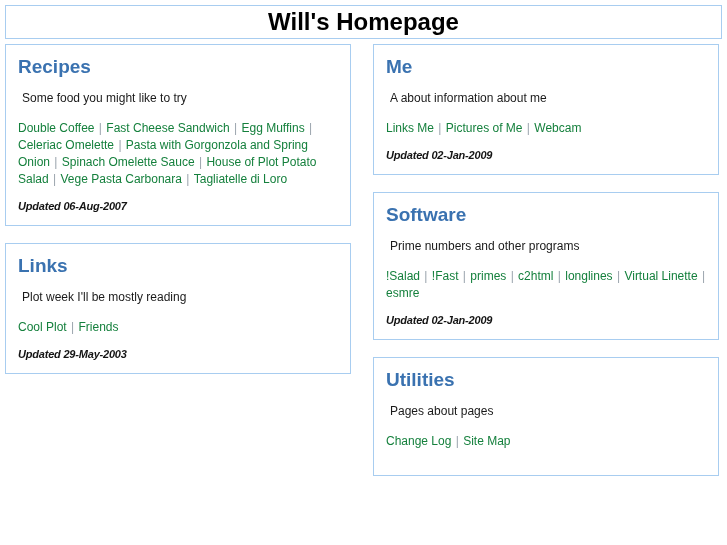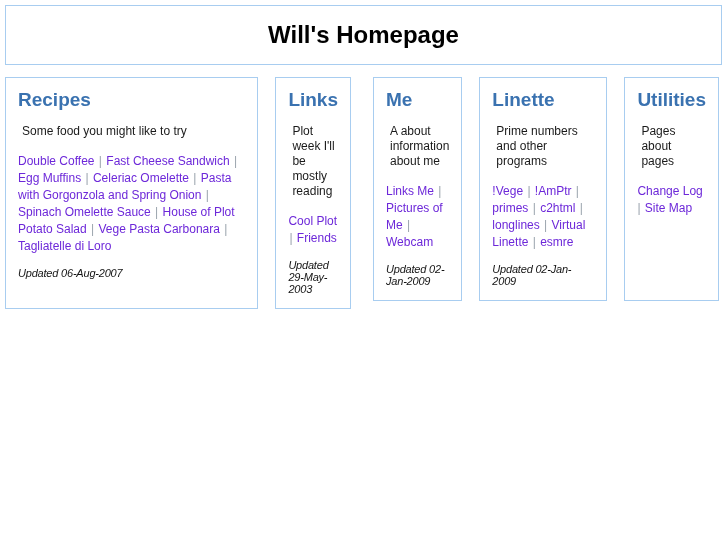--- a/index.html
+++ b/index.html
@@ -22,44 +22,44 @@
     box-sizing: border-box;
     padding: 5px 5px 0 5px;
   }
   .panel {
     border: 1px solid #a8cdf0;
     background: #ffffff;
     box-sizing: border-box;
   }
   
   .title-banner {
-    height: 60px;
+    height: 34px;
     display: flex;
     align-items: center;
     justify-content: center;
-    margin-bottom: 12px;
+    margin-bottom: 5px;
   }
   .title-banner h1 {
     margin: 0;
     font-size: 24px;
     font-weight: bold;
     color: #000000;
     letter-spacing: 0px;
   }
   
   .columns {
     display: flex;
     align-items: flex-start;
     gap: 22px;
   }
   .col {
     width: 346px;
     flex: 0 0 346px;
     display: flex;
-    flex-direction: row;
+    flex-direction: column;
     gap: 17px;
     justify-content: center;
   }
   
   .section {
     padding: 9px 12px 13px 12px;
   }
   .section h2 {
     margin: 2px 0 13px 0;
     font-size: 19px;
@@ -73,31 +73,31 @@
     color: #1a1a1a;
     line-height: 15px;
   }
   .linkline {
     margin: 0 0 12px 0;
     font-size: 12px;
     line-height: 17px;
     color: #8a8a8a;
   }
   .linkline a {
-    color: #6d28d9;
+    color: #15803d;
     text-decoration: none;
   }
   .sep {
     color: #9aa4ad;
     padding: 0 1px;
   }
   .updated {
     margin: 0;
     font-size: 11px;
-    font-weight: normal;
+    font-weight: bold;
     font-style: italic;
     color: #141414;
     letter-spacing: -0.2px;
   }
 </style>
 </head>
 <body>
 
 <div class="page">
 
@@ -121,23 +121,23 @@
         </div>
       </div>
     <div class="col">
         <div class="panel section">
           <h2>Me</h2>
           <p class="blurb">A about information about me</p>
           <p class="linkline"><a href="#">Links Me</a><span class="sep"> | </span><a href="#">Pictures of Me</a><span class="sep"> | </span><a href="#">Webcam</a></p>
           <p class="updated">Updated 02-Jan-2009</p>
         </div>
         <div class="panel section">
-          <h2>Linette</h2>
+          <h2>Software</h2>
           <p class="blurb">Prime numbers and other programs</p>
-          <p class="linkline"><a href="#">!Vege</a><span class="sep"> | </span><a href="#">!AmPtr</a><span class="sep"> | </span><a href="#">primes</a><span class="sep"> | </span><a href="#">c2html</a><span class="sep"> | </span><a href="#">longlines</a><span class="sep"> | </span><a href="#">Virtual Linette</a><span class="sep"> | </span><a href="#">esmre</a></p>
+          <p class="linkline"><a href="#">!Salad</a><span class="sep"> | </span><a href="#">!Fast</a><span class="sep"> | </span><a href="#">primes</a><span class="sep"> | </span><a href="#">c2html</a><span class="sep"> | </span><a href="#">longlines</a><span class="sep"> | </span><a href="#">Virtual Linette</a><span class="sep"> | </span><a href="#">esmre</a></p>
           <p class="updated">Updated 02-Jan-2009</p>
         </div>
         <div class="panel section">
           <h2>Utilities</h2>
           <p class="blurb">Pages about pages</p>
           <p class="linkline"><a href="#">Change Log</a><span class="sep"> | </span><a href="#">Site Map</a></p>
         </div>
       </div>
   </div>
 

